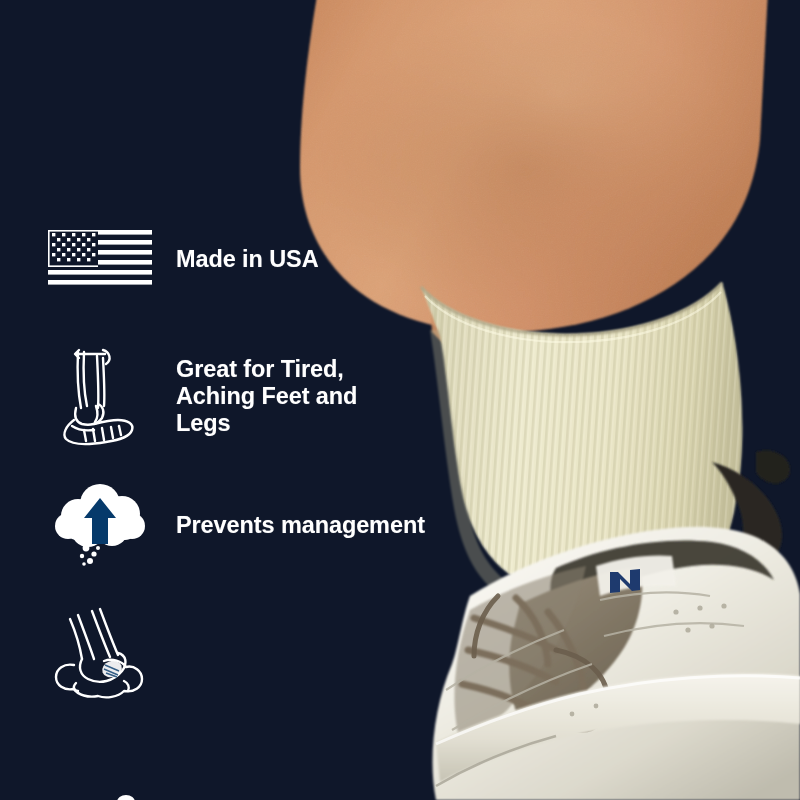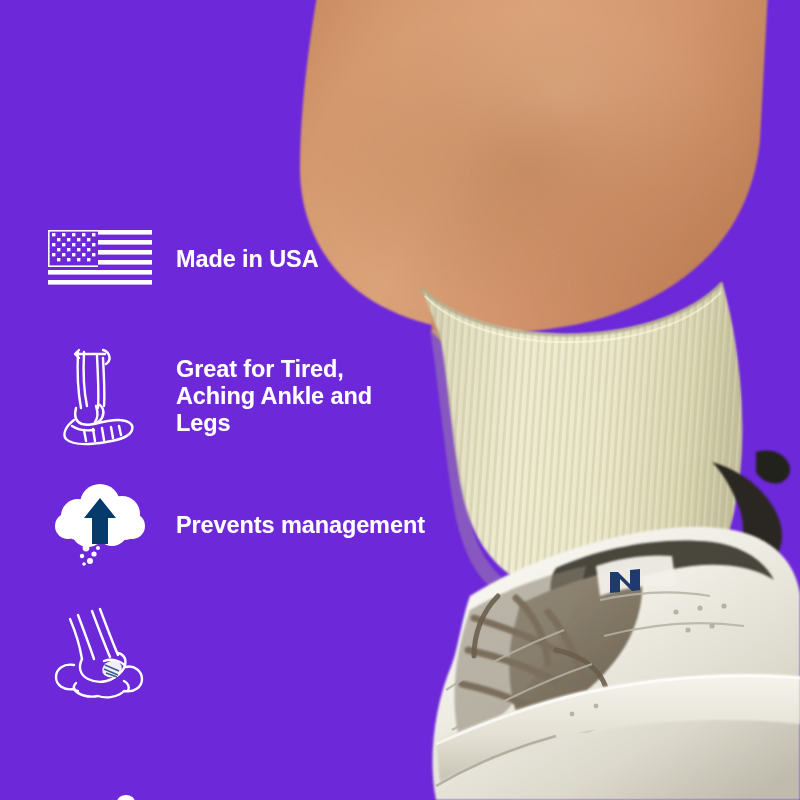--- a/index.html
+++ b/index.html
@@ -11,21 +11,21 @@
     height: 800px;
     overflow: hidden;
     font-family: "Liberation Sans", sans-serif;
     background: #063A6B;
   }
 
   #stage {
     position: relative;
     width: 800px;
     height: 800px;
-    background: #6d28d9;
+    background: #0f172a;
     overflow: hidden;
   }
 
   
   .photo-layer {
     position: absolute;
     inset: 0;
     z-index: 1;
   }
   .photo-svg {
@@ -389,21 +389,21 @@
             <path d="M 45 83 L 47 95"></path>
             <path d="M 54 82 L 56 94"></path>
             <path d="M 63 81 L 65 92"></path>
             <path d="M 71 80 L 73 89"></path>
 
             <path d="M 24 80 C 30 84, 38 85, 46 84"></path>
           </g>
         </svg>
       </div>
       <div class="feature-text">Great for Tired,
-Aching Ankle and
+Aching Feet and
 Legs</div>
     </div>
 
     <div class="feature-row" id="row-moisture">
       <div class="feature-icon">
         <svg width="104" height="86" viewBox="0 0 104 86" aria-hidden="true">
 
           <g fill="#FFFFFF">
             <circle cx="30" cy="34" r="17"></circle>
             <circle cx="52" cy="22" r="20"></circle>

